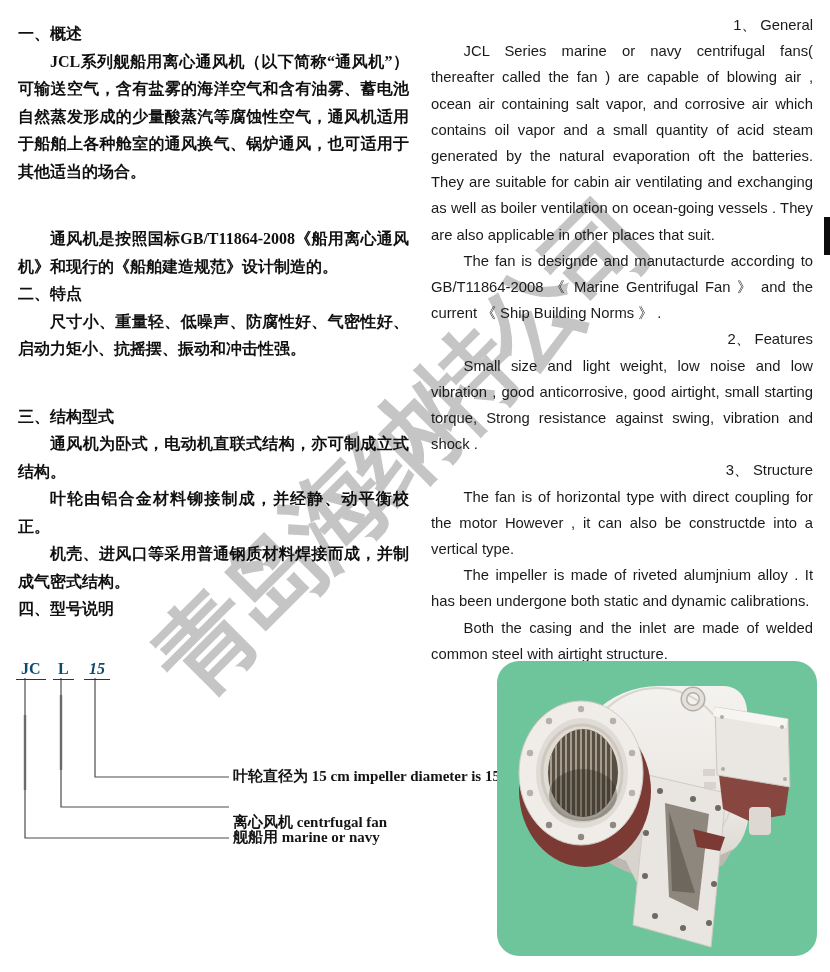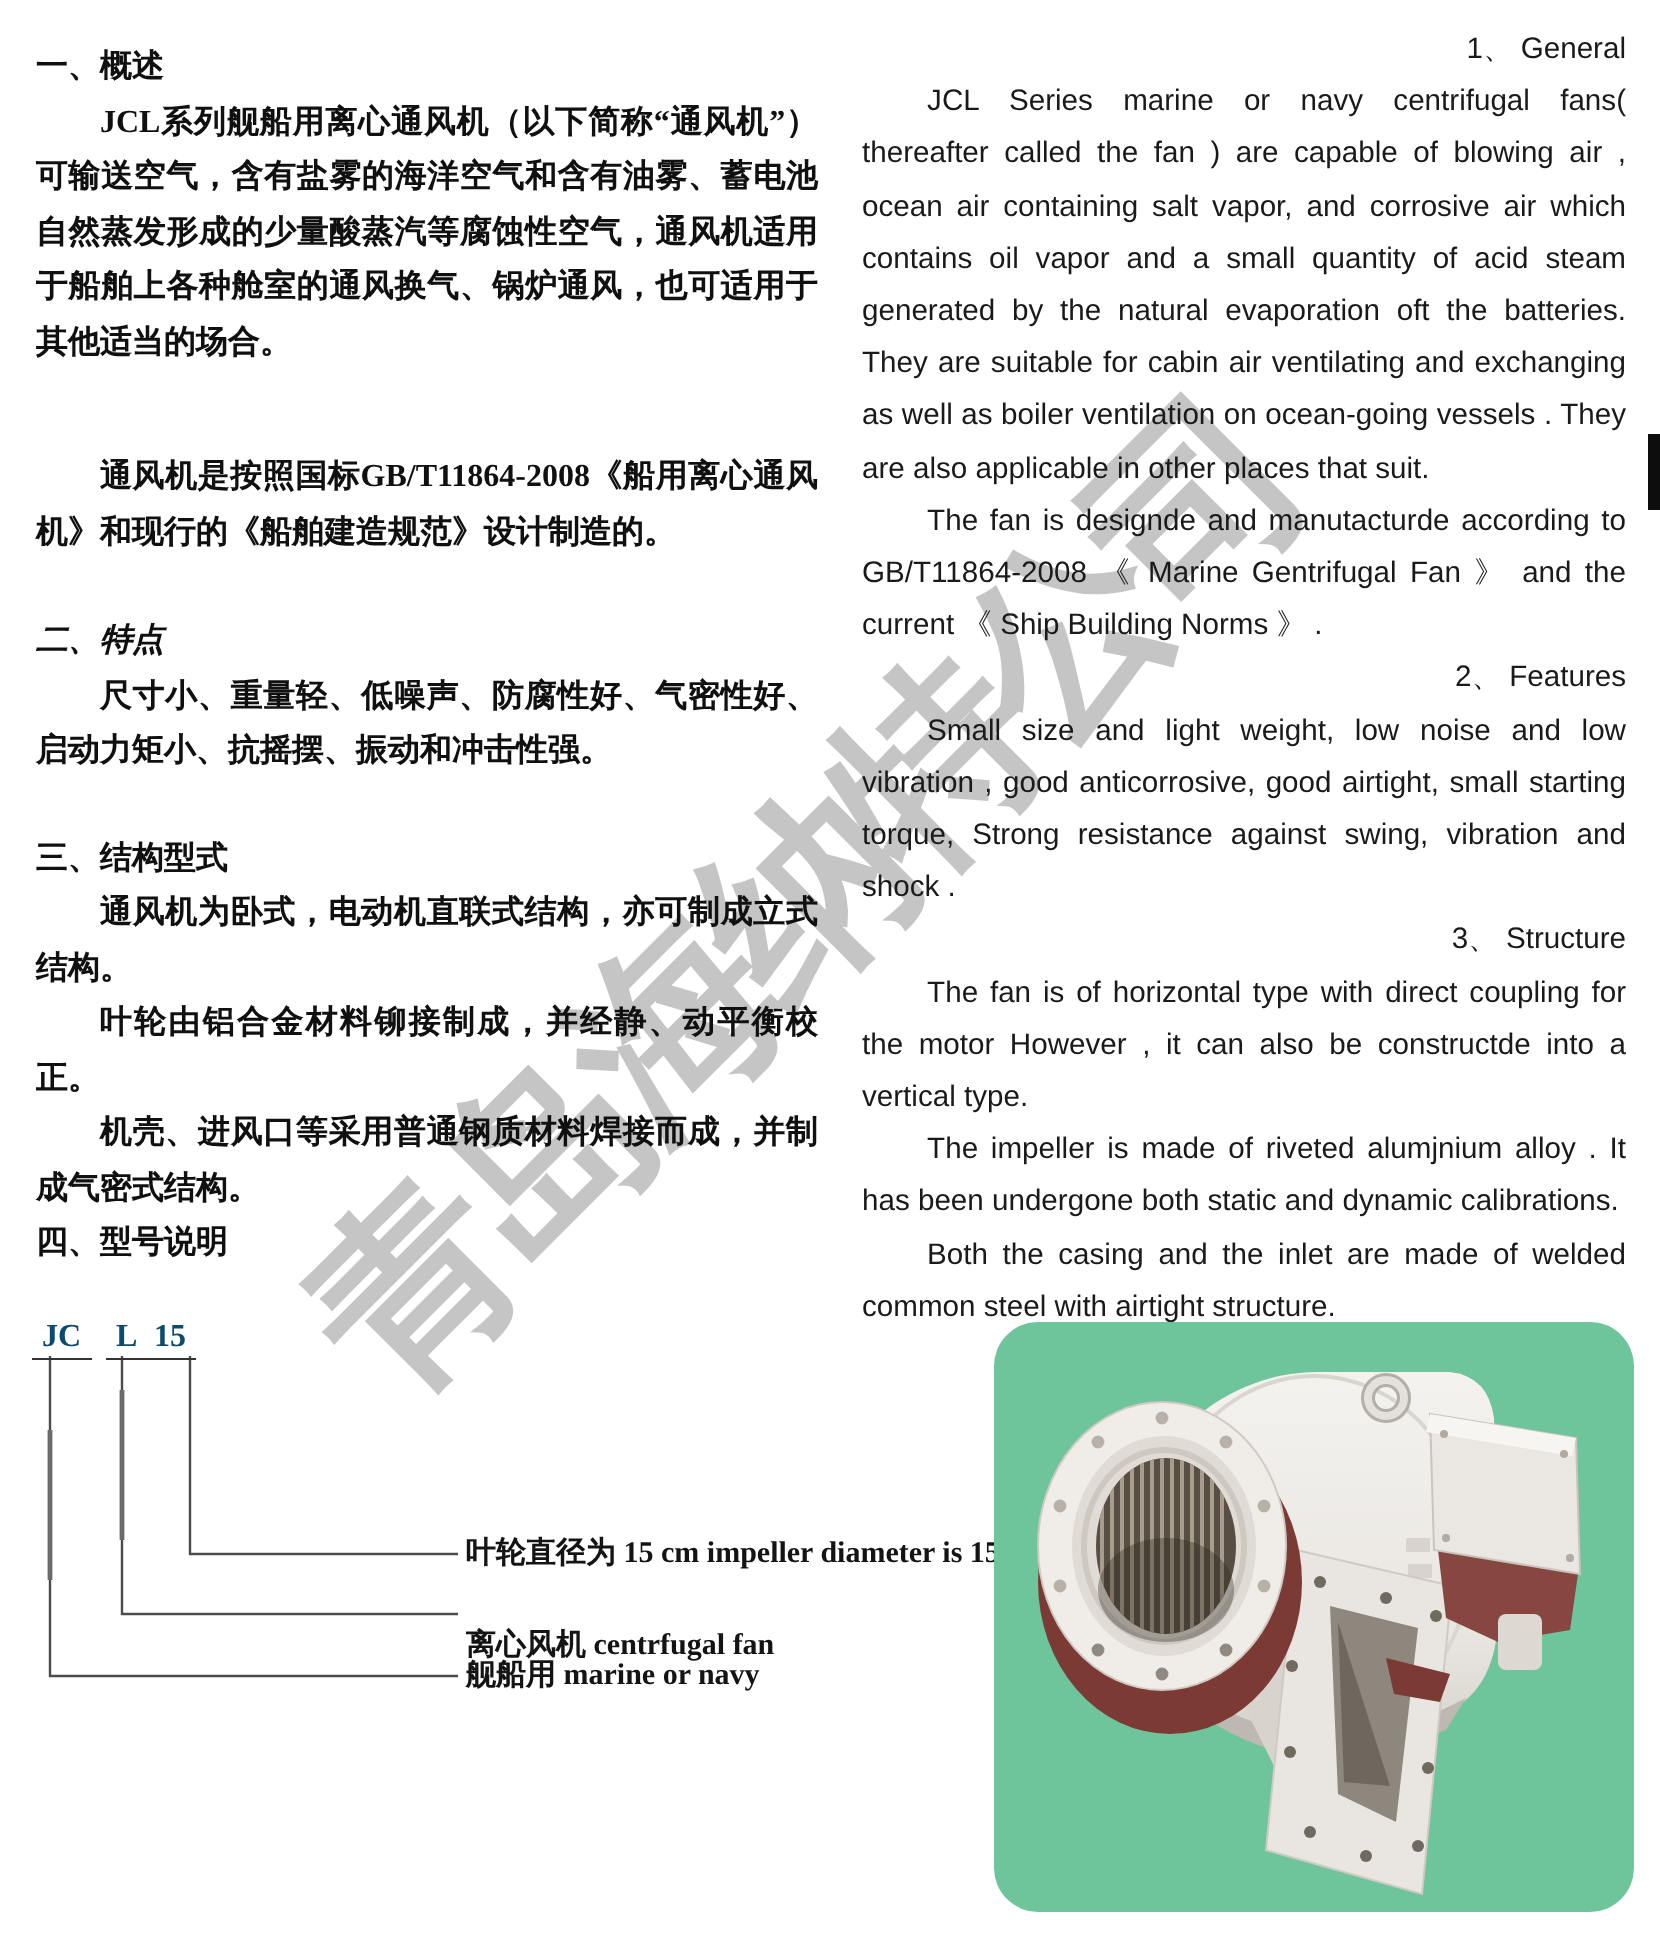--- a/index.html
+++ b/index.html
@@ -21,42 +21,42 @@
 
   
   .col-left{
     position:absolute;left:18px;top:20px;width:391px;z-index:1;
     font-family:"Liberation Serif",serif;font-size:16px;line-height:27.5px;
     color:#101010;font-weight:700;text-align:justify;
   }
   .cl-h{margin:0;}
   .cl-p{margin:0;text-indent:2em;}
   .mt-a{margin-top:40px;}
-  .mt-b{margin-top:27px;font-style:italic;}
-  .mt-c{margin-top:26px;}
+  .mt-b{}
+  .mt-c{margin-top:40px;}
 
   
   .col-right{
     position:absolute;left:431px;top:12px;width:382px;z-index:1;
     font-family:"Liberation Sans",sans-serif;font-size:14.8px;line-height:26.2px;
     color:#1a1a1a;text-align:justify;
   }
   .cr-h{margin:0;text-align:right;}
   .cr-p{margin:0;text-indent:2.2em;}
 
   
   .diagram{position:absolute;left:0;top:640px;width:430px;height:230px;z-index:1;}
   .code{
     position:absolute;top:20px;font-family:"Liberation Serif",serif;
     font-size:16px;font-weight:700;color:#0c4a6e;
     border-bottom:1.5px solid #333;padding:0 5px 1px 5px;
   }
   .code-jc{left:16px;}
   .code-l{left:53px;}
-  .code-15{left:72px;}
+  .code-15{left:84px;font-style:italic;}
   .diagram-lines{position:absolute;left:0;top:0;width:430px;height:230px;}
   .dlabel{
     position:absolute;left:233px;font-family:"Liberation Serif",serif;
     font-size:15px;font-weight:600;color:#141414;white-space:nowrap;
   }
   .dlabel-1{top:127px;}
   .dlabel-2{top:173px;}
   .dlabel-3{top:188px;}
 
   

